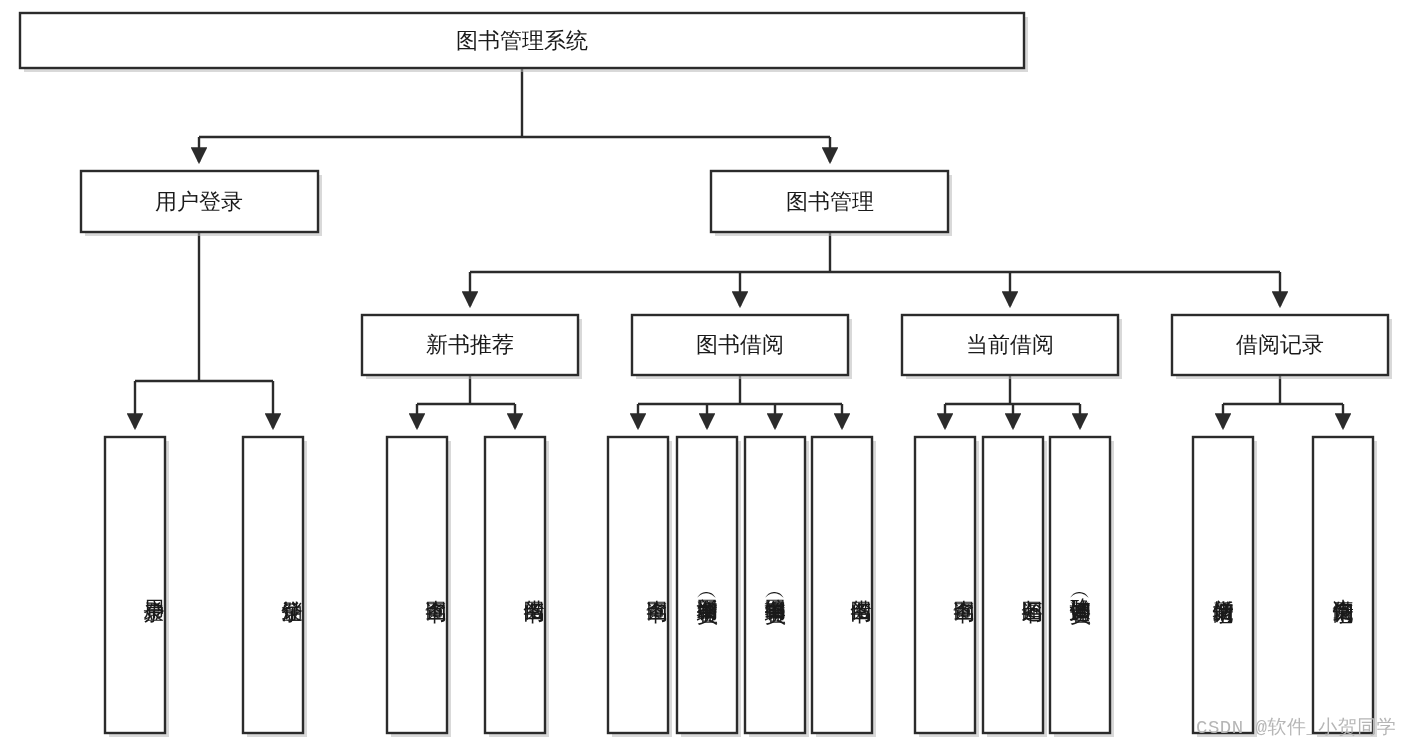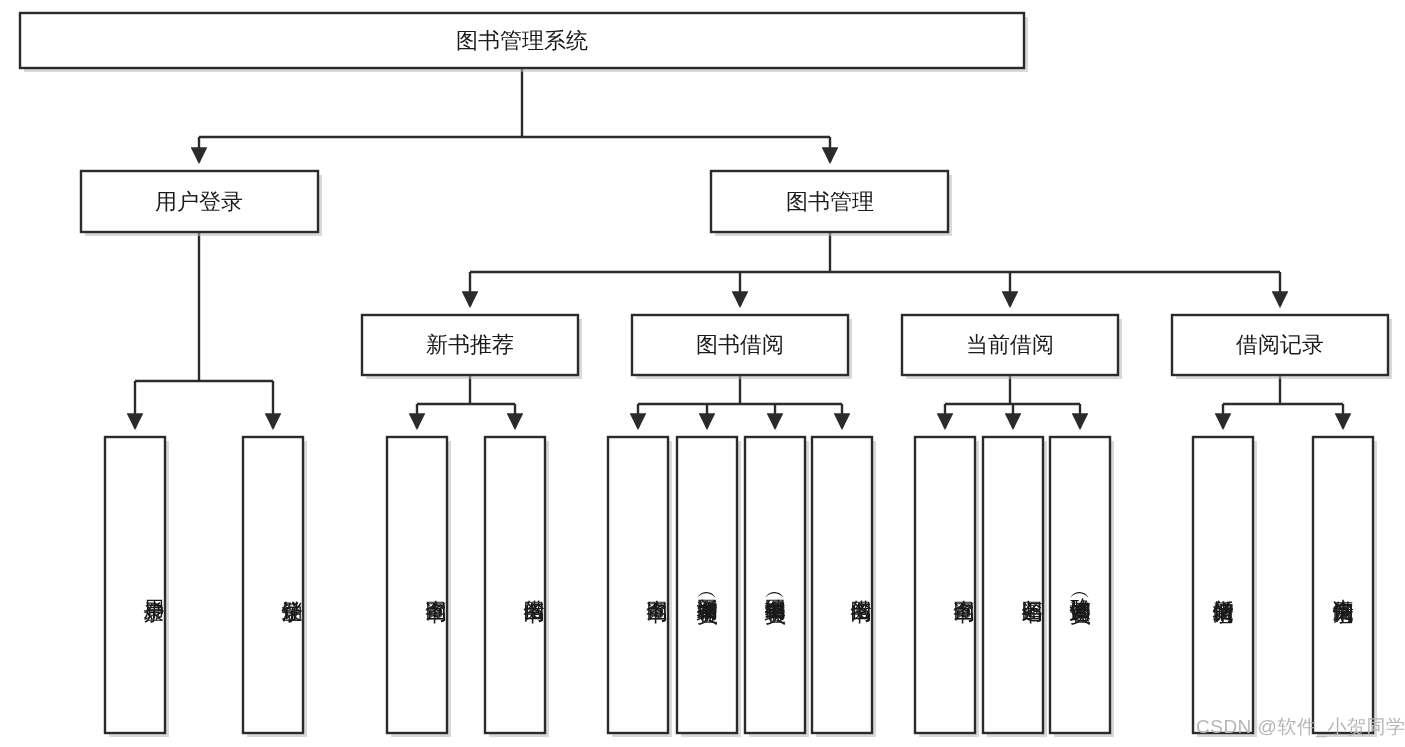--- a/index.html
+++ b/index.html
@@ -59,21 +59,21 @@
     color: #1a1a1a;
     letter-spacing: 1px;
     display: flex;
     align-items: flex-start;
     justify-content: center;
     white-space: nowrap;
     pointer-events: none;
   }
   .watermark {
     position: absolute;
-    font-family: Liberation Sans, sans-serif;
+    font-family: Liberation Mono, monospace;
     font-size: 19px;
     color: #b6b6b6;
     white-space: nowrap;
     letter-spacing: .5px;
   }
 </style>
 </head>
 <body>
 
 <div id="diagram-root">

